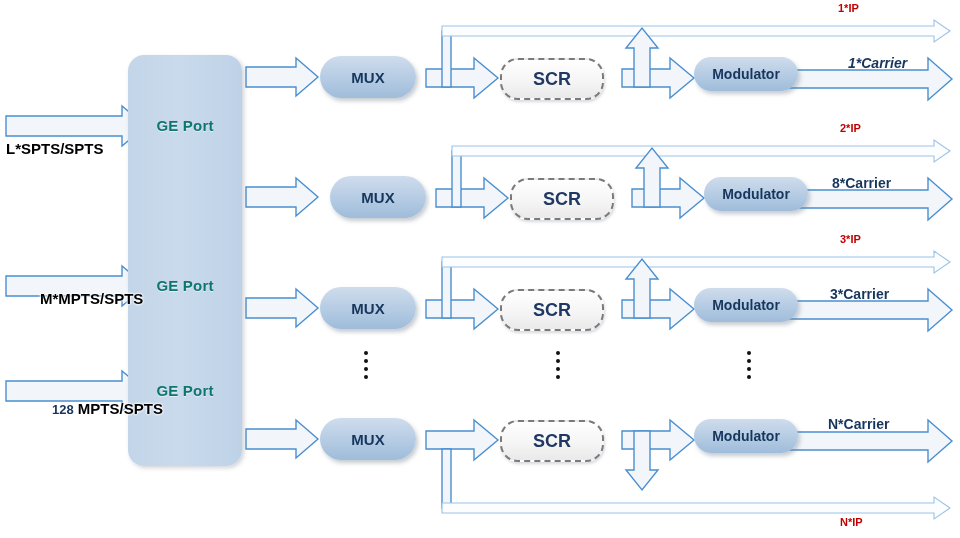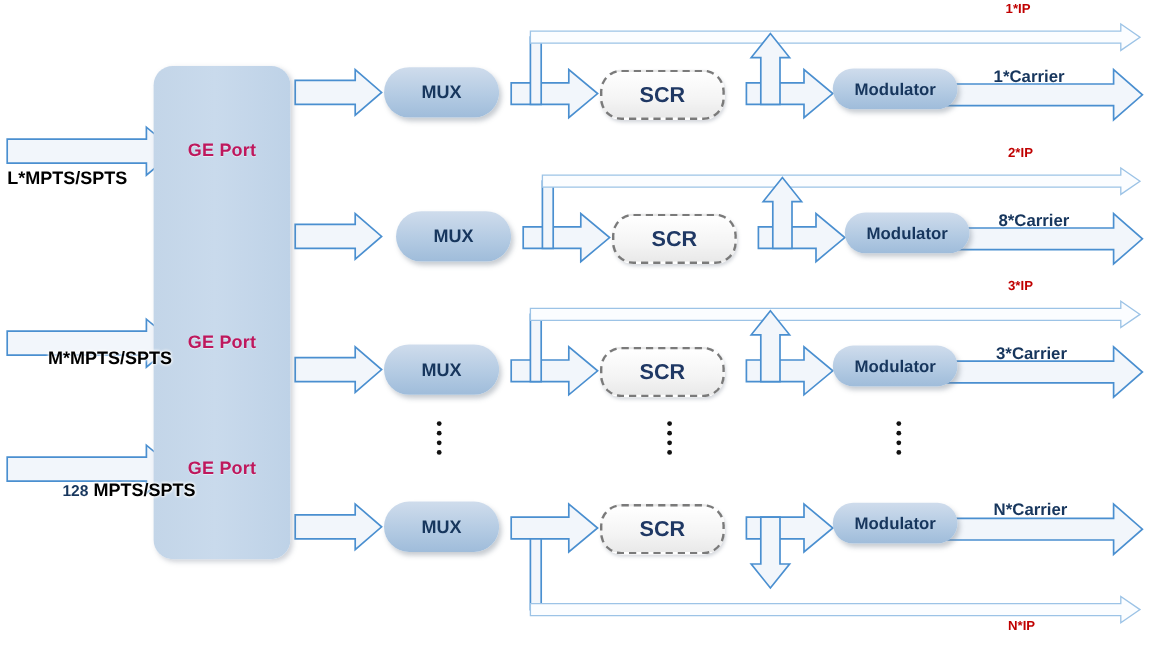--- a/index.html
+++ b/index.html
@@ -9,21 +9,21 @@
 
   
   .geblock{
     position:absolute;left:128px;top:55px;width:114px;height:411px;
     background:linear-gradient(to right,#c3d5e8 0%,#c9daec 45%,#bed2e7 100%);
     border-radius:16px;
     box-shadow:2px 2px 4px rgba(120,130,145,.35);
   }
   .ge-label{
     position:absolute;left:128px;width:114px;text-align:center;
-    color:#be185d;font-weight:bold;font-size:15px;letter-spacing:.2px;
+    color:#0f766e;font-weight:bold;font-size:15px;letter-spacing:.2px;
     text-shadow:0 1px 0 rgba(255,255,255,.5);
   }
 
   
   .pill{
     position:absolute;display:flex;align-items:center;justify-content:center;
     border-radius:999px;font-weight:bold;color:#17365d;font-size:15px;
     box-shadow:2px 3px 4px rgba(120,130,145,.42);
   }
   .pill.mux{
@@ -107,40 +107,40 @@
     <path class="lineflat" d="M634,431 L634,470 L626,470 L642,490 L658,470 L650,470 L650,431 Z"></path>
     <path class="lineflat" d="M770,432 L928,432 L928,420 L952,441 L928,462 L928,450 L770,450 Z"></path>
   </svg>
 
   <div class="geblock"></div>
   <div class="ge-label" style="top:117px;">GE Port</div>
   <div class="ge-label" style="top:277px;">GE Port</div>
   <div class="ge-label" style="top:382px;">GE Port</div>
 
   <div class="lbl in" style="left:6px;top:140px;">
-    <span>L*MPTS/SPTS</span>
+    <span>L*SPTS/SPTS</span>
   </div>
   <div class="lbl in" style="left:4px;top:290px;margin-left:36px;">
     <span>M*MPTS/SPTS</span>
   </div>
   <div class="lbl in" style="left:4px;top:400px;">
     <span class="num">128</span><span> MPTS/SPTS</span>
   </div>
 
   <div class="pill mux" style="left:320px;top:56px;">
     <span>MUX</span>
     </div>
   <div class="pill scr" style="left:500px;top:58px;">
     <span>SCR</span>
     </div>
   <div class="pill mod" style="left:694px;top:57px;">
     <span>Modulator</span>
     </div>
   <div class="lbl ip" style="left:838px;top:2px;">1*IP</div>
-  <div class="lbl car" style="left:828px;top:55px;">1*Carrier</div>
+  <div class="lbl car" style="left:848px;top:55px;font-style:italic;">1*Carrier</div>
 
   <div class="pill mux" style="left:330px;top:176px;">
     <span>MUX</span>
     </div>
   <div class="pill scr" style="left:510px;top:178px;">
     <span>SCR</span>
     </div>
   <div class="pill mod" style="left:704px;top:177px;">
     <span>Modulator</span>
     </div>

